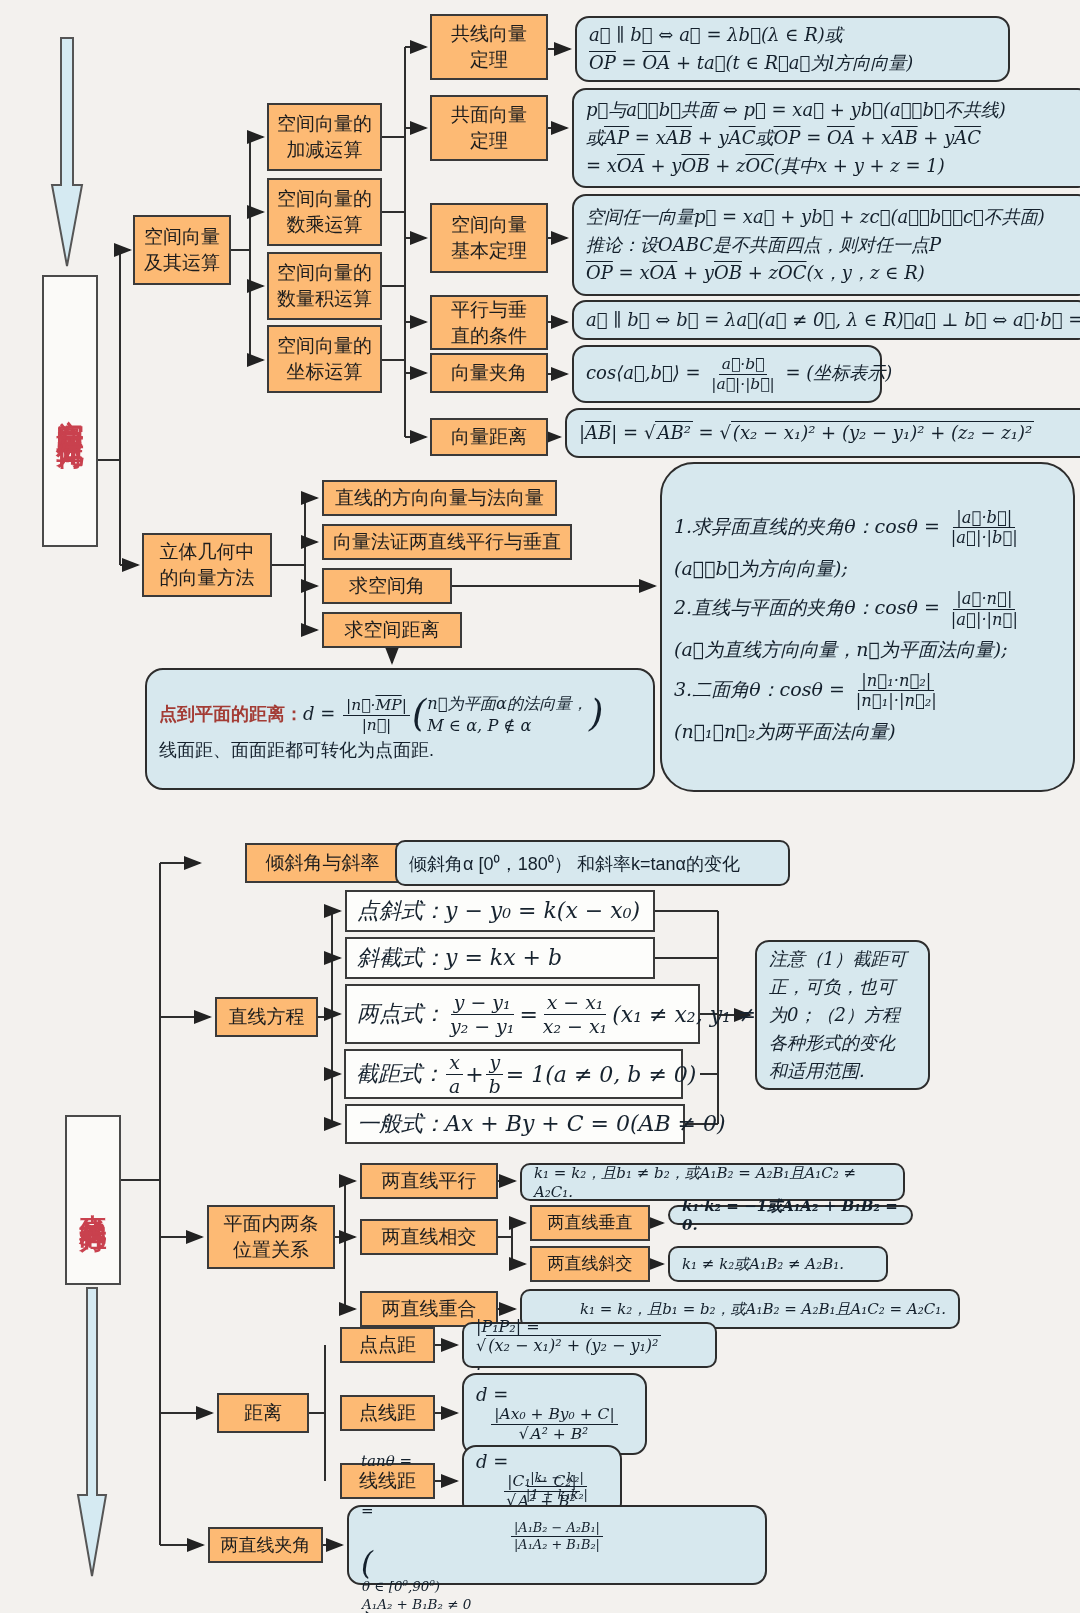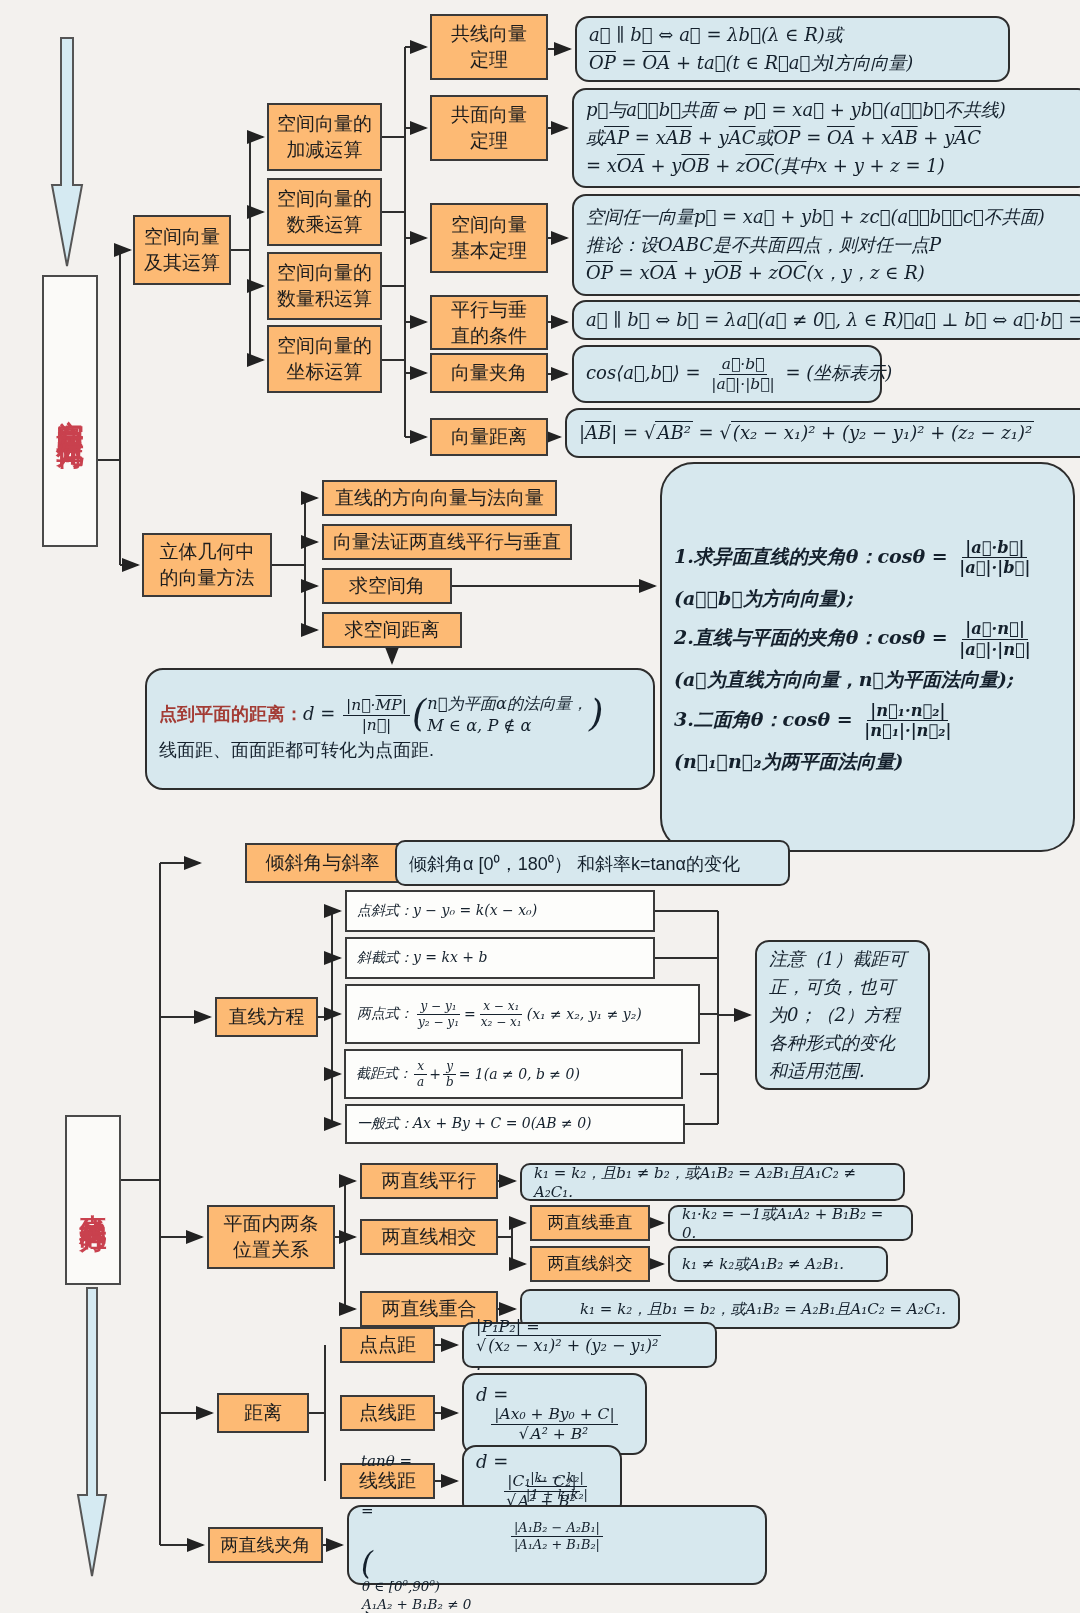--- a/index.html
+++ b/index.html
@@ -4,21 +4,21 @@
 <style>
   html,body{margin:0;padding:0;background:#e8e6e3;}
   #stage{position:relative;width:1080px;height:1613px;background:#f3f1ee;overflow:hidden;
          font-family:"Liberation Sans",sans-serif;color:#1d1d1d;}
   svg.wires{position:absolute;left:0;top:0;z-index:0;}
   .box{position:absolute;z-index:1;background:#fdba74;border:2px solid #3a3a3a;
        display:flex;flex-direction:column;align-items:center;justify-content:center;
        text-align:center;font-size:19px;line-height:1.35;padding:2px 6px;box-sizing:border-box;}
   .wbox{position:absolute;z-index:1;background:#fdfdfb;border:2px solid #3a3a3a;
         display:flex;align-items:center;padding:2px 10px;box-sizing:border-box;
-        font-family:"DejaVu Serif",serif;font-style:italic;font-size:14px;color:#16222e;white-space:nowrap;}
+        font-family:"DejaVu Serif",serif;font-style:italic;font-size:22px;color:#16222e;white-space:nowrap;}
   .fbox{position:absolute;z-index:1;background:#d7e8ee;border:2px solid #2d2d2d;border-radius:14px;
         display:flex;flex-direction:column;justify-content:center;padding:4px 12px;box-sizing:border-box;
         font-family:"DejaVu Serif",serif;font-style:italic;font-size:18px;color:#14202c;}
   .fbox .mline{white-space:nowrap;line-height:1.55;}
   .fbox.big{border-radius:34px;font-size:19px;}
   .fbox.big .mline{margin:3px 0;}
   .fbox.small{font-size:15px;border-radius:10px;}
   .fbox.cjk,.cjk{font-style:normal;font-family:"Liberation Sans",sans-serif;}
   .note{font-size:18px;line-height:1.5;border-radius:14px;}
   .titlebox{position:absolute;z-index:1;background:#fbfaf8;border:2px solid #4a4a4a;color:#c9414e;
@@ -191,21 +191,21 @@
 
   <div class="box" style="left:142px;top:533px;width:130px;height:64px;">
       <div class="mline">立体几何中</div>
       <div class="mline">的向量方法</div>
     </div>
   <div class="box" style="left:322px;top:480px;width:235px;height:36px;">直线的方向向量与法向量</div>
   <div class="box" style="left:322px;top:524px;width:250px;height:36px;">向量法证两直线平行与垂直</div>
   <div class="box" style="left:322px;top:568px;width:130px;height:36px;">求空间角</div>
   <div class="box" style="left:322px;top:612px;width:140px;height:36px;">求空间距离</div>
 
-  <div class="fbox big" style="left:660px;top:462px;width:415px;height:390px;font-weight:bold;">
+  <div class="fbox big" style="left:660px;top:462px;width:415px;height:330px;">
       <div class="mline">1.求异面直线的夹角θ：cosθ = <span class="frac">
           <span class="num">|a⃗·b⃗|</span>
           <span class="den">|a⃗|·|b⃗|</span>
         </span></div>
       <div class="mline">(a⃗，b⃗为方向向量);</div>
       <div class="mline">2.直线与平面的夹角θ：cosθ = <span class="frac">
           <span class="num">|a⃗·n⃗|</span>
           <span class="den">|a⃗|·|n⃗|</span>
         </span></div>
       <div class="mline">(a⃗为直线方向向量，n⃗为平面法向量);</div>
@@ -261,21 +261,21 @@
     </div>
 
   <div class="box" style="left:207px;top:1205px;width:128px;height:64px;">
       <div class="mline">平面内两条</div>
       <div class="mline">位置关系</div>
     </div>
   <div class="box" style="left:360px;top:1163px;width:138px;height:36px;">两直线平行</div>
   <div class="fbox small" style="left:520px;top:1163px;width:385px;height:38px;">k₁ = k₂，且b₁ ≠ b₂，或A₁B₂ = A₂B₁且A₁C₂ ≠ A₂C₁.</div>
   <div class="box" style="left:360px;top:1219px;width:138px;height:36px;">两直线相交</div>
   <div class="box" style="left:530px;top:1205px;width:120px;height:36px;font-size:17px;">两直线垂直</div>
-  <div class="fbox small" style="left:668px;top:1205px;width:245px;height:36px;">k₁·k₂ = −1或A₁A₂ + B₁B₂ = 0.</div>
+  <div class="fbox small" style="left:668px;top:1205px;width:245px;height:20px;font-weight:bold;">k₁·k₂ = −1或A₁A₂ + B₁B₂ = 0.</div>
   <div class="box" style="left:530px;top:1246px;width:120px;height:36px;font-size:17px;">两直线斜交</div>
   <div class="fbox small" style="left:668px;top:1246px;width:220px;height:36px;">k₁ ≠ k₂或A₁B₂ ≠ A₂B₁.</div>
   <div class="box" style="left:360px;top:1291px;width:138px;height:36px;">两直线重合</div>
   <div class="fbox small" style="left:520px;top:1289px;width:440px;height:40px;text-align:right;">k₁ = k₂，且b₁ = b₂，或A₁B₂ = A₂B₁且A₁C₂ = A₂C₁.</div>
 
   <div class="box" style="left:217px;top:1393px;width:92px;height:40px;">距离</div>
   <div class="box" style="left:340px;top:1327px;width:95px;height:36px;">点点距</div>
   <div class="fbox small" style="left:462px;top:1322px;width:255px;height:46px;font-size:16px;">|P₁P₂| = <span class="sqrt">√<span class="rad">(x₂ − x₁)² + (y₂ − y₁)²</span></span>.</div>
   <div class="box" style="left:340px;top:1395px;width:95px;height:36px;">点线距</div>
   <div class="fbox" style="left:462px;top:1373px;width:185px;height:82px;">d = <span class="frac">

